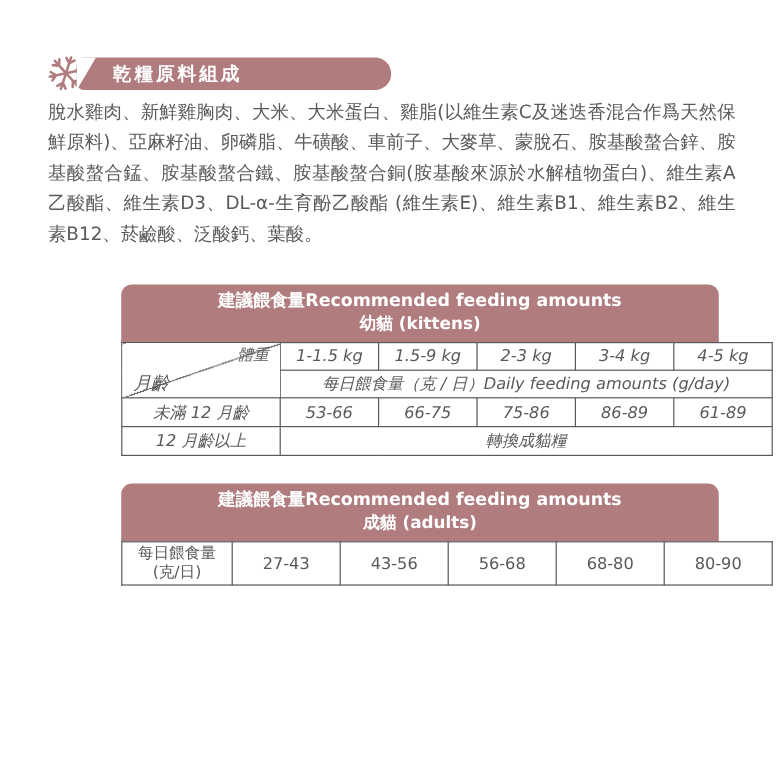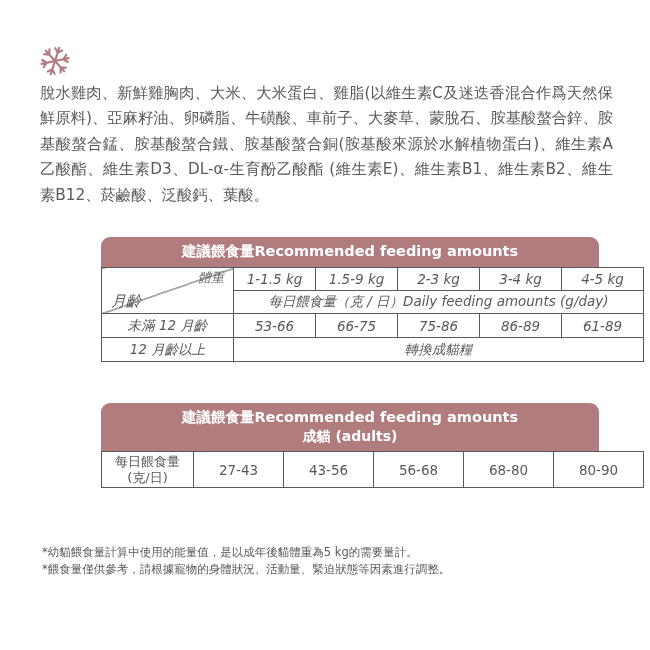--- a/index.html
+++ b/index.html
@@ -110,27 +110,31 @@
             <path d="M16 16 L16 3 M16 8 L12.6 4.4 M16 8 L19.4 4.4"></path>
           </g>
         <g transform="rotate(240 16 16)">
             <path d="M16 16 L16 3 M16 8 L12.6 4.4 M16 8 L19.4 4.4"></path>
           </g>
         <g transform="rotate(300 16 16)">
             <path d="M16 16 L16 3 M16 8 L12.6 4.4 M16 8 L19.4 4.4"></path>
           </g>
       </g>
     </svg>
+    <div class="banner">
+      <span class="banner-label">乾糧原料組成</span>
+    </div>
   </div>
 
   <p class="ingredients">脫水雞肉、新鮮雞胸肉、大米、大米蛋白、雞脂(以維生素C及迷迭香混合作爲天然保鮮原料)、亞麻籽油、卵磷脂、牛磺酸、車前子、大麥草、蒙脫石、胺基酸螯合鋅、胺基酸螯合錳、胺基酸螯合鐵、胺基酸螯合銅(胺基酸來源於水解植物蛋白)、維生素A乙酸酯、維生素D3、DL-α-生育酚乙酸酯 (維生素E)、維生素B1、維生素B2、維生素B12、菸鹼酸、泛酸鈣、葉酸。</p>
 
   <div class="tbl-wrap kitten">
     <div class="tbl-head">
       <div class="t1">建議餵食量Recommended feeding amounts</div>
+      <div class="t2">幼貓 (kittens)</div>
     </div>
     <table class="kitten">
       <colgroup>
         <col style="width:132px">
           <col style="width:82px">
           <col style="width:82px">
         <col style="width:82px">
           <col style="width:82px">
           <col style="width:82px">
       </colgroup>
@@ -188,18 +192,14 @@
         <td>27-43</td>
         <td>43-56</td>
         <td>56-68</td>
         <td>68-80</td>
         <td>80-90</td>
       </tr>
     </tbody>
       </table>
   </div>
 
-  <div class="footnotes">
-    <div>*幼貓餵食量計算中使用的能量值，是以成年後貓體重為5 kg的需要量計。</div>
-    <div>*餵食量僅供參考，請根據寵物的身體狀況、活動量、緊迫狀態等因素進行調整。</div>
-  </div>
 
 </div>
 
 </body></html>

